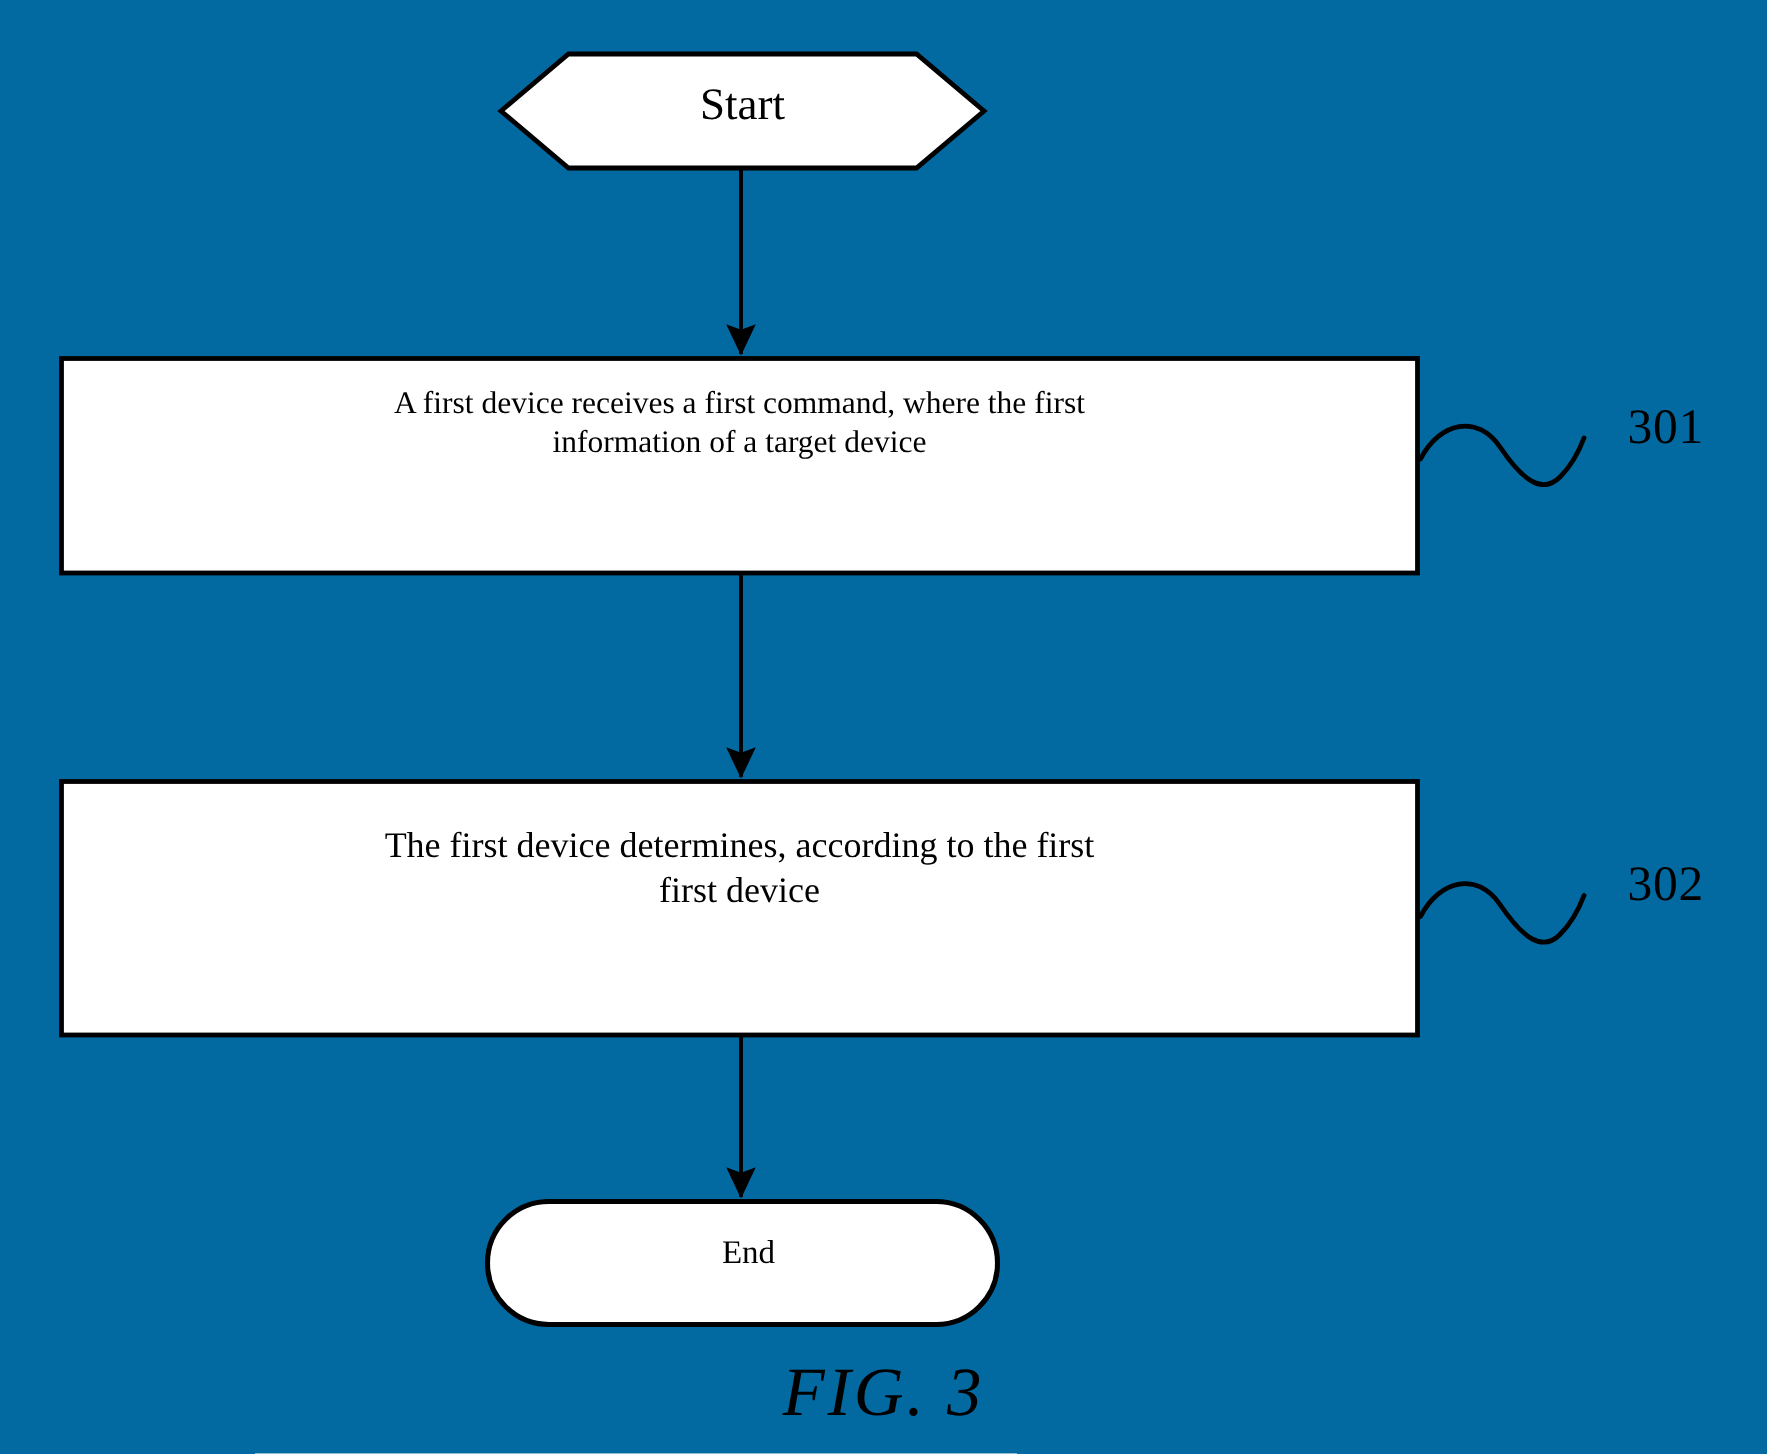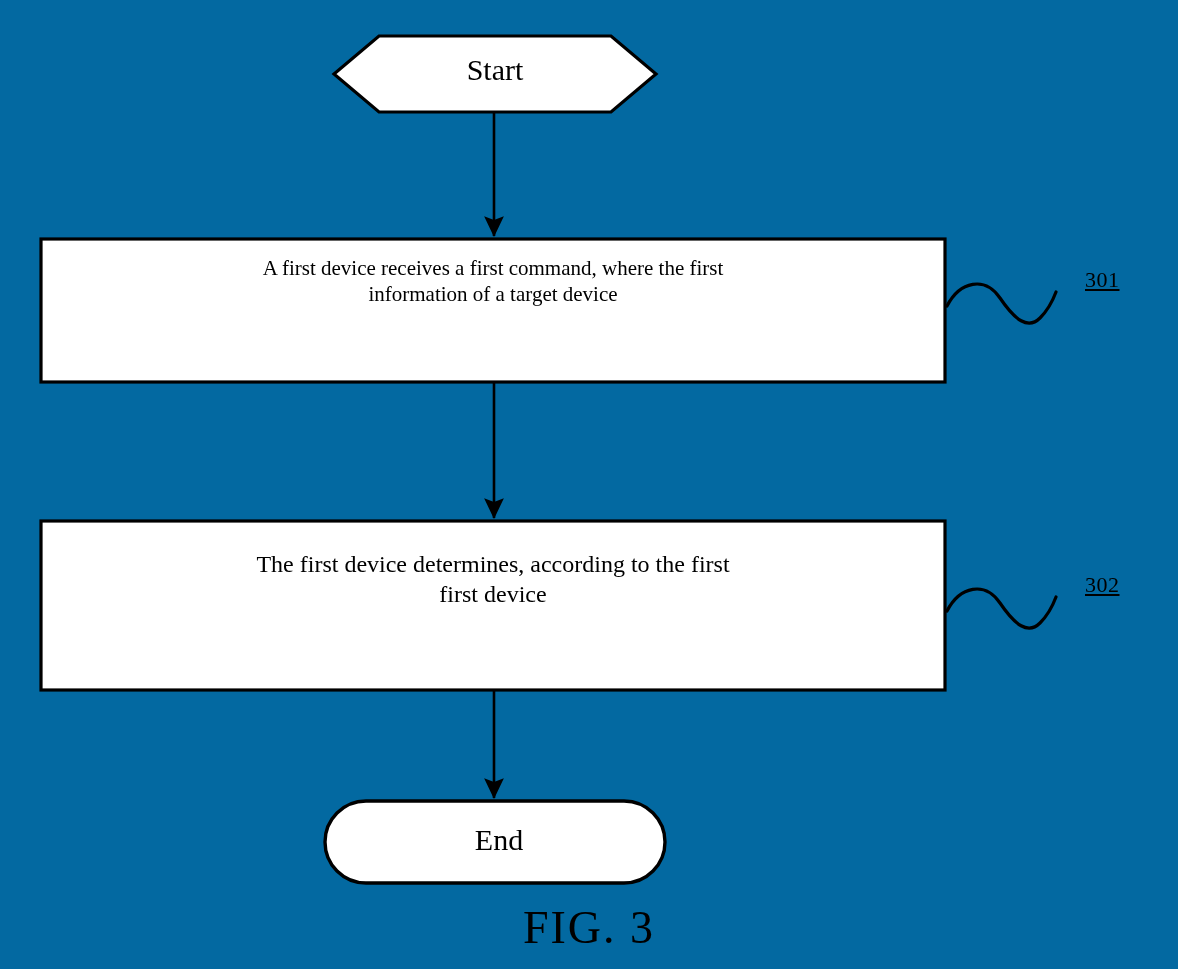--- a/index.html
+++ b/index.html
@@ -55,42 +55,42 @@
     top: 549px;
     width: 876px;
     font-size: 24px;
     line-height: 1.25;
   }
   
   #end-label {
     left: 325px;
     top: 822px;
     width: 348px;
-    font-size: 30px;
+    font-size: 22px;
   }
   .ref-number {
     position: absolute;
-    font-size: 22px;
+    font-size: 33px;
     font-family: "Liberation Serif", "DejaVu Serif", serif;
     color: #000000;
     letter-spacing: 0.5px;
-    text-decoration: underline;
   }
   #ref-301 { left: 1085px; top: 267px; }
   #ref-302 { left: 1085px; top: 572px; }
   #fig-caption {
     position: absolute;
     left: 0;
     top: 901px;
     width: 1178px;
     text-align: center;
     font-size: 46px;
     letter-spacing: 2px;
     font-family: "Liberation Serif", "DejaVu Serif", serif;
     color: #000000;
+    font-style: italic;
   }
 </style>
 </head>
 <body>
 
 <div id="figure-root">
 
   <svg class="svg-layer" viewBox="0 0 1178 969" xmlns="http://www.w3.org/2000/svg">
     <defs>
       <marker id="arrowhead" markerWidth="9" markerHeight="9" refX="7.6" refY="4" orient="auto" markerUnits="strokeWidth">

